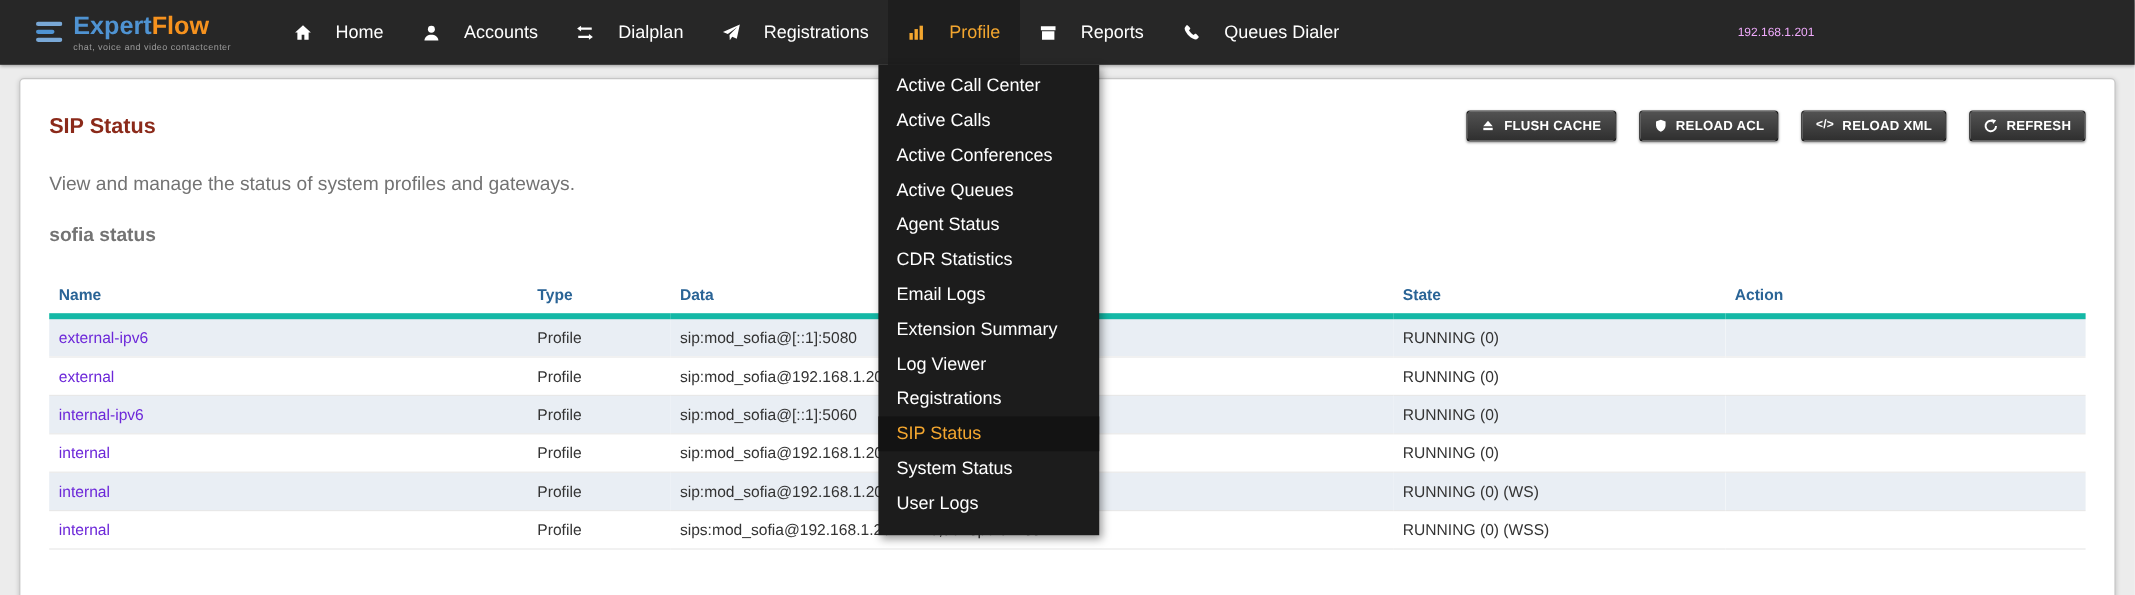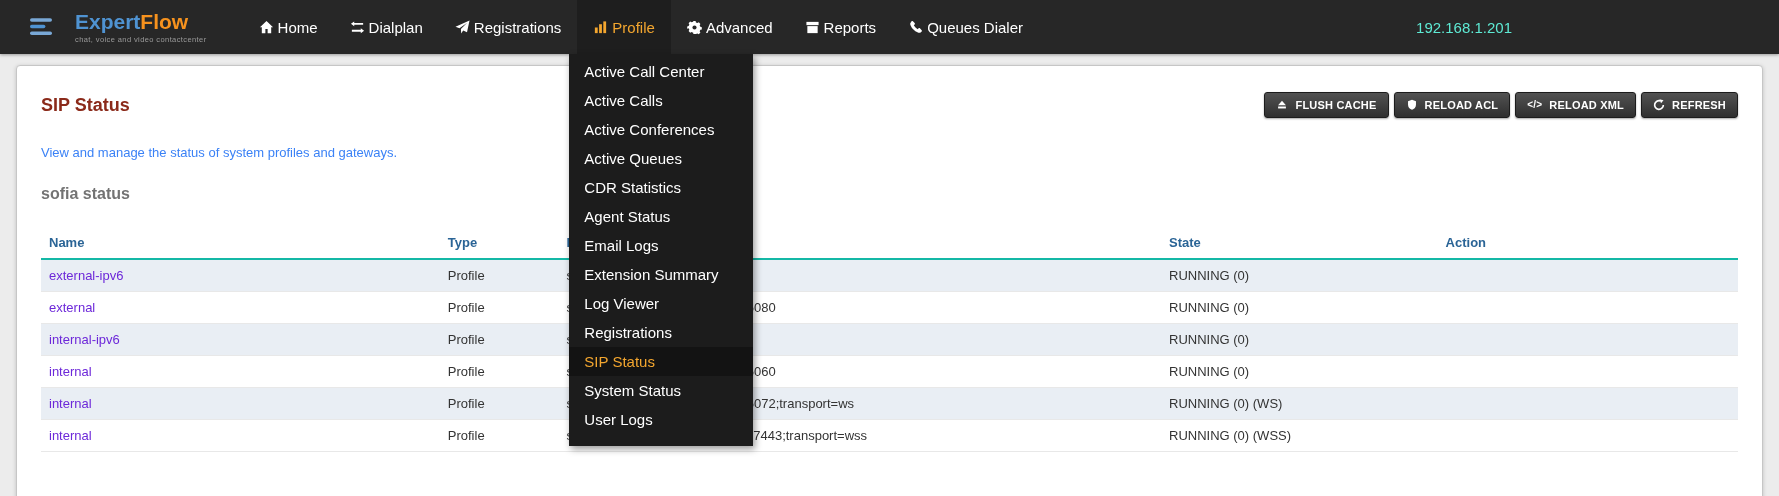--- a/index.html
+++ b/index.html
@@ -10,38 +10,38 @@
     -webkit-font-smoothing:antialiased;
   }
 
   
   .navbar {
     position:relative; z-index:20;
     height:54px; background:#272727;
     display:flex; align-items:stretch;
     box-shadow:0 1px 3px rgba(0,0,0,.35);
   }
-  .brand { display:flex; align-items:center; gap:23px; padding:0 24px 0 30px; cursor:pointer; }
+  .brand { display:flex; align-items:center; gap:9px; padding:0 24px 0 30px; cursor:pointer; }
   .logo-mark { width:22px; height:22px; flex:0 0 auto; }
   .brand-name { font-size:21px; font-weight:bold; line-height:1; }
   .brand-expert { color:#4f93d2; }
   .brand-flow { color:#f6921e; }
   .brand-tagline { font-size:7.5px; color:#9a9a9a; margin-top:3px; letter-spacing:.4px; white-space:nowrap; }
 
   .nav-items { display:flex; align-items:stretch; margin-left:12px; }
   .nav-item {
-    position:relative; display:flex; align-items:center; gap:4px;
+    position:relative; display:flex; align-items:center; gap:20px;
     padding:0 16px; color:#fff; font-size:15px; cursor:pointer; white-space:nowrap;
   }
   .nav-item > svg { width:15px; height:15px; fill:currentColor; flex:0 0 auto; }
   .nav-item.active { background:#1e1e1e; color:#f3a62f; }
 
   .nav-ip {
     position:absolute; right:267px; top:0; height:54px;
-    display:flex; align-items:center; color:#5eead4; font-size:15px;
+    display:flex; align-items:center; color:#f0abfc; font-size:10px;
   }
 
   
   .dropdown {
     position:absolute; top:54px; left:-8px; width:184px;
     background:#1c1c1c; padding:3px 0 12px;
     box-shadow:2px 3px 7px rgba(0,0,0,.4);
   }
   .dd-item { padding:6px 15px; font-size:15px; line-height:17px; color:#fff; cursor:pointer; white-space:nowrap; }
   .dd-item.active { color:#f3a62f; background:#131313; }
@@ -49,39 +49,39 @@
   
   .page {
     position:relative; z-index:1;
     margin:11px 16px 0;
     background:#fff; border:1px solid #c6c6c6; border-radius:4px;
     box-shadow:0 1px 4px rgba(0,0,0,.18);
     padding:26px 24px 60px; min-height:430px;
   }
   .page-head { display:flex; justify-content:space-between; align-items:center; }
   .page-title { margin:0; font-size:18px; font-weight:bold; color:#8b2a1a; }
-  .toolbar { display:flex; gap:5px;padding-left:35px; }
+  .toolbar { display:flex; gap:19px;padding-left:35px; }
   .btn {
     display:inline-flex; align-items:center; gap:7px;
     background:linear-gradient(#525252,#2f2f2f);
     color:#fff; border:1px solid #1c1c1c; border-radius:3px;
     font-family:inherit; font-size:11px; font-weight:bold; letter-spacing:.2px;
     padding:6px 11px; cursor:pointer; box-shadow:0 1px 2px rgba(0,0,0,.35);
   }
   .btn svg { width:12px; height:12px; fill:#fff; flex:0 0 auto; }
   .code-glyph { font-size:10px; font-weight:bold; line-height:12px; }
 
-  .page-desc { margin:27px 0 0; font-size:13px; color:#3b82f6; }
+  .page-desc { margin:27px 0 0; font-size:16px; color:#737373; }
   .section-title { margin:25px 0 0; font-size:16px; font-weight:bold; color:#737373; }
 
   
   .status-table { width:100%; margin-top:24px; border-collapse:collapse; table-layout:fixed; }
   .status-table th {
     text-align:left; padding:8px; font-size:13px; font-weight:bold;
-    color:#2a6496; border-bottom:2px solid #14b8a6;
+    color:#2a6496; border-bottom:5px solid #14b8a6;
   }
   .status-table td {
     padding:8px; font-size:13px; color:#333;
     border-bottom:1px solid #e8e8e8; overflow:hidden; white-space:nowrap;
   }
   .status-table tbody tr:nth-child(odd) { background:#e9eef4; }
   .name-link { color:#6d28d9; text-decoration:none; cursor:pointer; }
 </style>
 </head>
 <body>
@@ -101,20 +101,27 @@
 
   <nav class="nav-items">
     <div class="nav-item">
       <svg viewBox="0 0 16 16">
           <path d="M8 1L1 7.6h2v6.4h3.8V9.6h2.4V14H13V7.6h2z"></path>
         </svg>
       <span>Home</span>
     </div>
     <div class="nav-item">
       <svg viewBox="0 0 16 16">
+          <circle cx="8" cy="4.6" r="3.1"></circle>
+          <path d="M1.8 14.6c.3-3.3 2.9-5 6.2-5s5.9 1.7 6.2 5z"></path>
+        </svg>
+      <span>Accounts</span>
+    </div>
+    <div class="nav-item">
+      <svg viewBox="0 0 16 16">
           <path d="M4.5 1.5v1.6H14v2H4.5v1.6L1 4.1zM11.5 8.9v1.6H2v2h9.5v1.6L15 11.5z"></path>
         </svg>
       <span>Dialplan</span>
     </div>
     <div class="nav-item">
       <svg viewBox="0 0 16 16">
           <path d="M15.5.5L.5 7.2l4.3 1.7 8.2-6.1-6.7 6.9.3 4.8 2.1-3.2 4.1 1.7z"></path>
         </svg>
       <span>Registrations</span>
     </div>
@@ -125,39 +132,32 @@
           <rect x="6.5" y="4.5" width="3" height="9.5"></rect>
           <rect x="11" y="1.5" width="3" height="12.5"></rect>
         </svg>
       <span>Profile</span>
 
       <div class="dropdown">
         <div class="dd-item">Active Call Center</div>
         <div class="dd-item">Active Calls</div>
         <div class="dd-item">Active Conferences</div>
         <div class="dd-item">Active Queues</div>
+        <div class="dd-item">Agent Status</div>
         <div class="dd-item">CDR Statistics</div>
-        <div class="dd-item">Agent Status</div>
         <div class="dd-item">Email Logs</div>
         <div class="dd-item">Extension Summary</div>
         <div class="dd-item">Log Viewer</div>
         <div class="dd-item">Registrations</div>
         <div class="dd-item active">SIP Status</div>
         <div class="dd-item">System Status</div>
         <div class="dd-item">User Logs</div>
       </div>
     </div>
 
-    <div class="nav-item">
-      <svg viewBox="0 0 16 16">
-          <path d="M6.8 1h2.4l.3 1.6a5.5 5.5 0 0 1 1.6.7l1.5-.8 1.7 1.7-.8 1.5c.3.5.5 1 .7 1.6l1.6.3v2.4l-1.6.3a5.5 5.5 0 0 1-.7 1.6l.8 1.5-1.7 1.7-1.5-.8c-.5.3-1 .5-1.6.7L9.2 15H6.8l-.3-1.6a5.5 5.5 0 0 1-1.6-.7l-1.5.8-1.7-1.7.8-1.5c-.3-.5-.5-1-.7-1.6L.2 9.2V6.8l1.6-.3c.2-.6.4-1.1.7-1.6l-.8-1.5L3.4 1.7l1.5.8c.5-.3 1-.5 1.6-.7z"></path>
-          <circle cx="8" cy="8" r="2.2" fill="#272727"></circle>
-        </svg>
-      <span>Advanced</span>
-    </div>
     <div class="nav-item">
       <svg viewBox="0 0 16 16">
           <path d="M1.5 2h13v3.5h-13z"></path>
           <path d="M2.5 6.5h11V14h-11z"></path>
         </svg>
       <span>Reports</span>
     </div>
     <div class="nav-item">
       <svg viewBox="0 0 16 16">
           <path d="M3.8 1.4c.4-.4 1-.4 1.4 0l1.9 1.9c.4.4.4 1 0 1.4l-.9.9c.6 1.3 2.9 3.6 4.2 4.2l.9-.9c.4-.4 1-.4 1.4 0l1.9 1.9c.4.4.4 1 0 1.4l-1.2 1.2c-.8.8-4.2.1-7.3-3S1.8 3.9 2.6 3.1z"></path>

